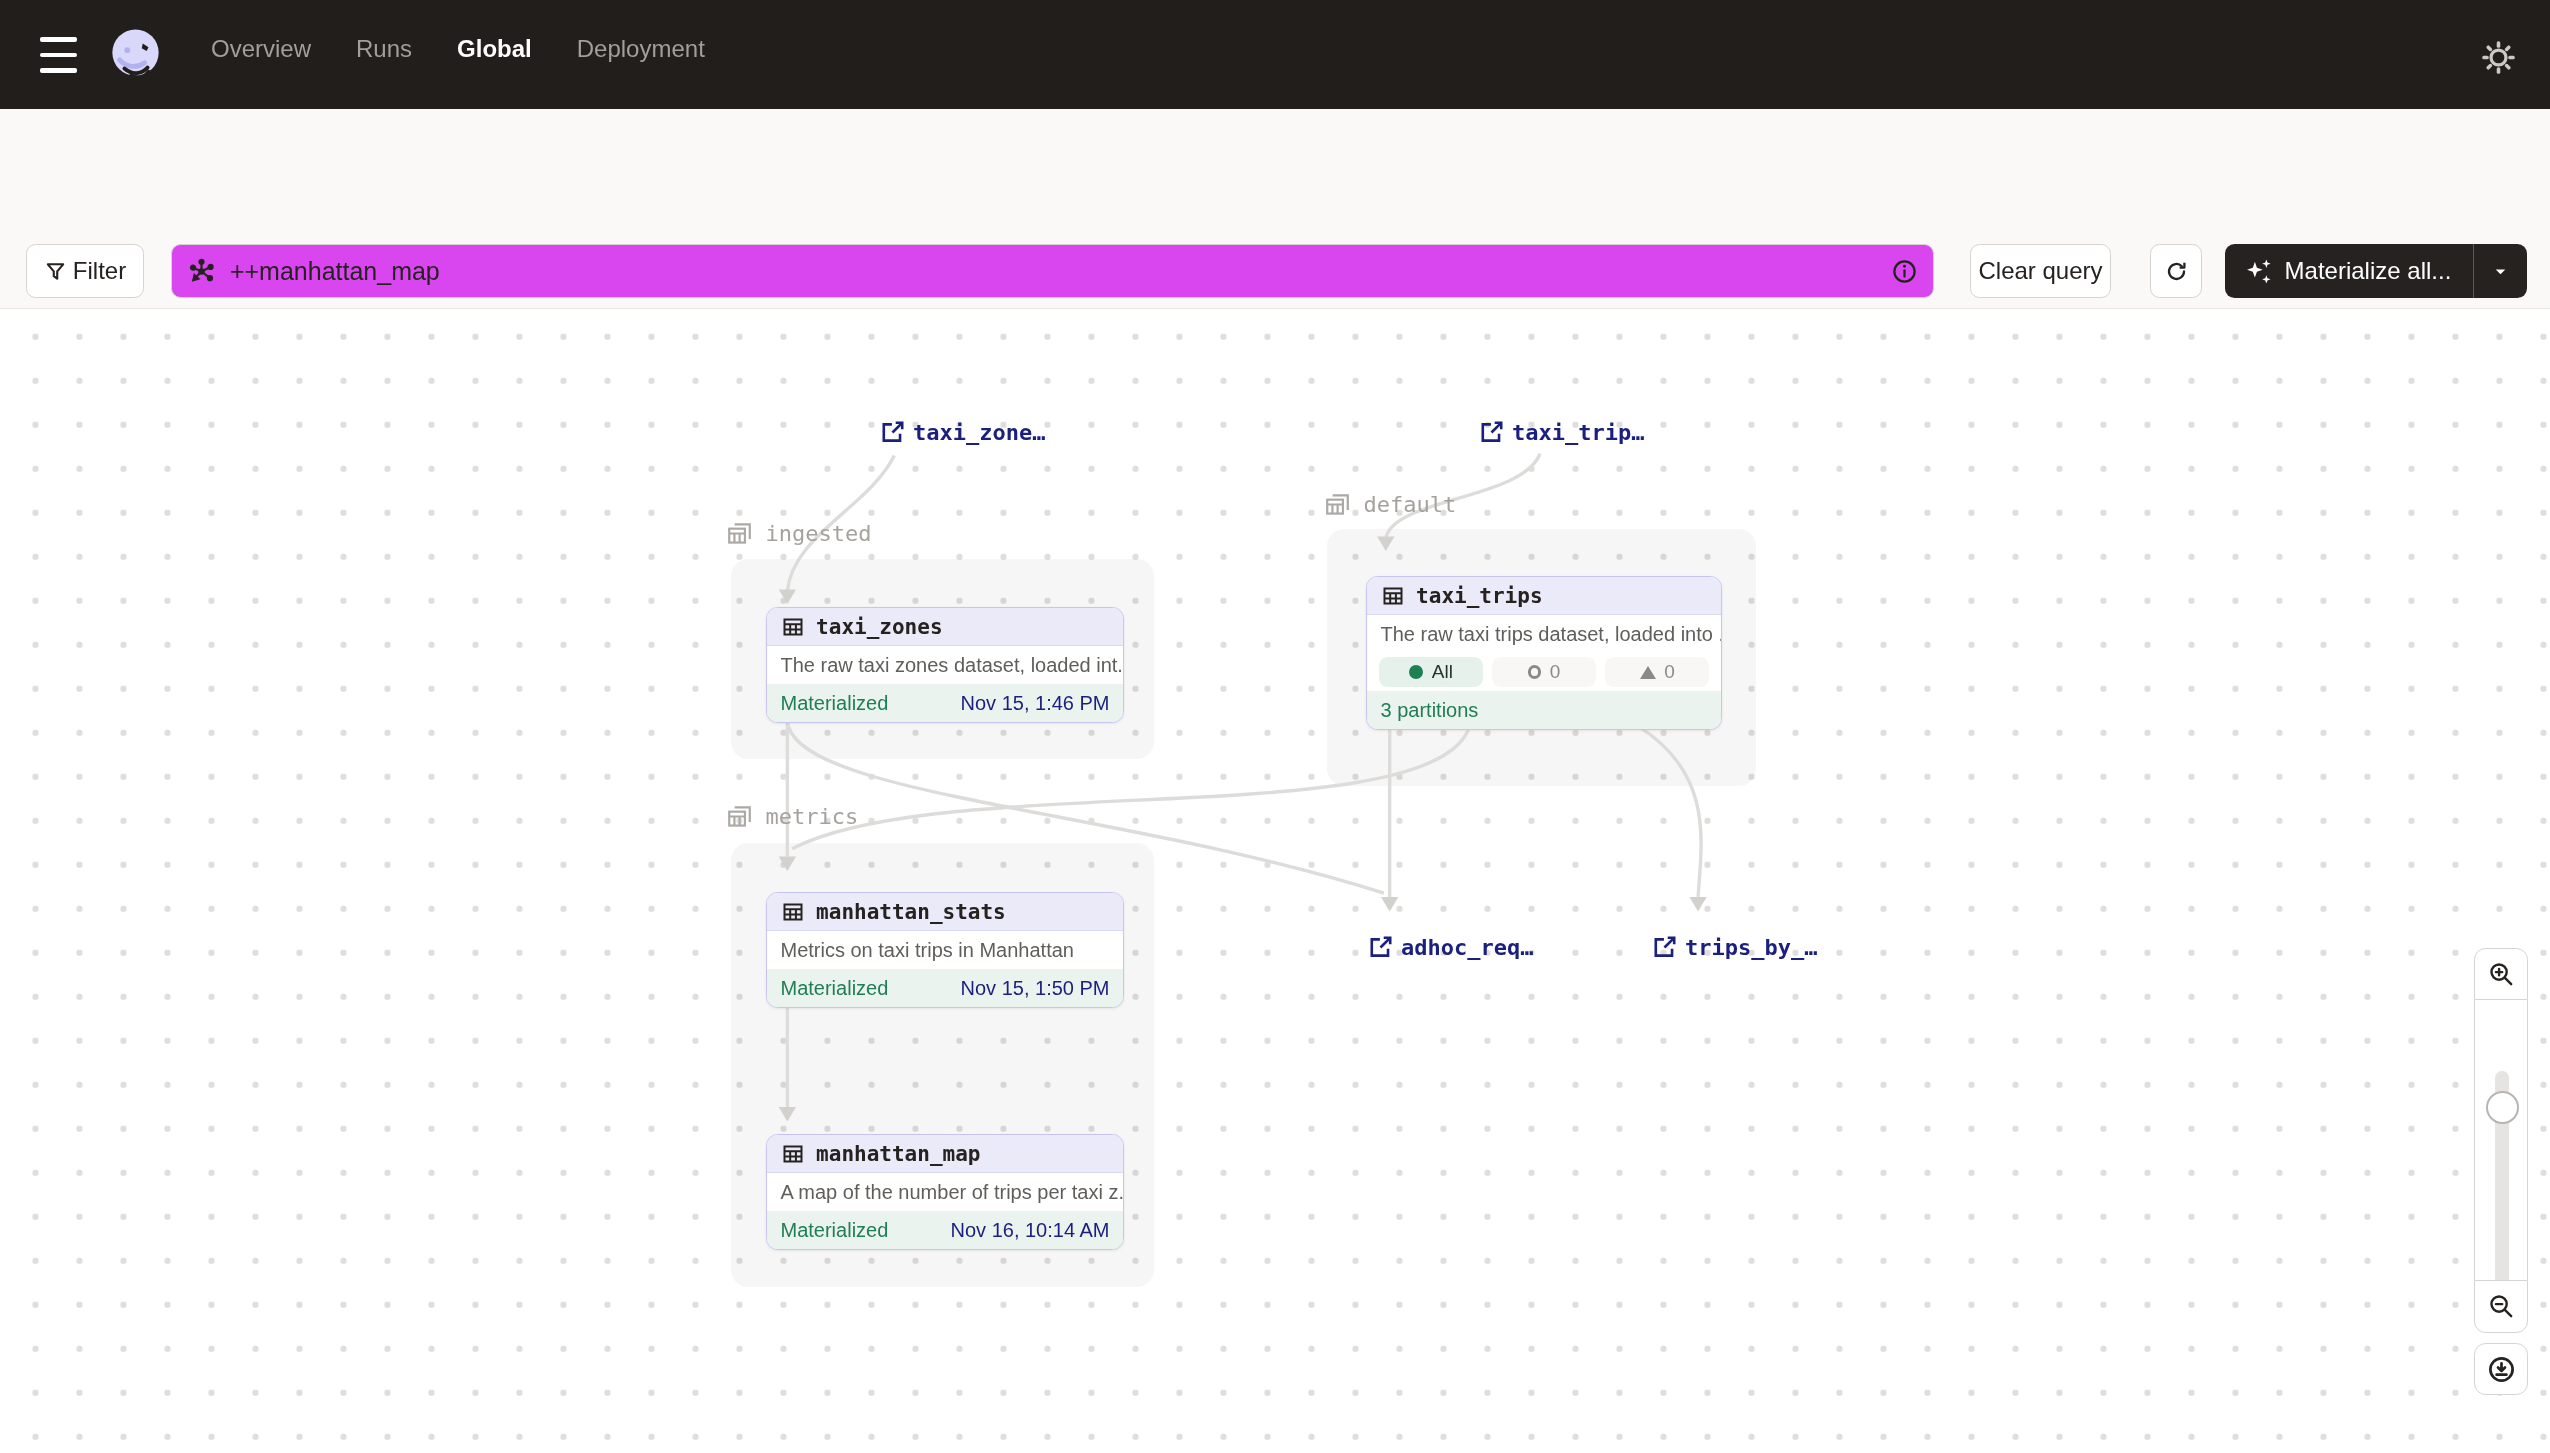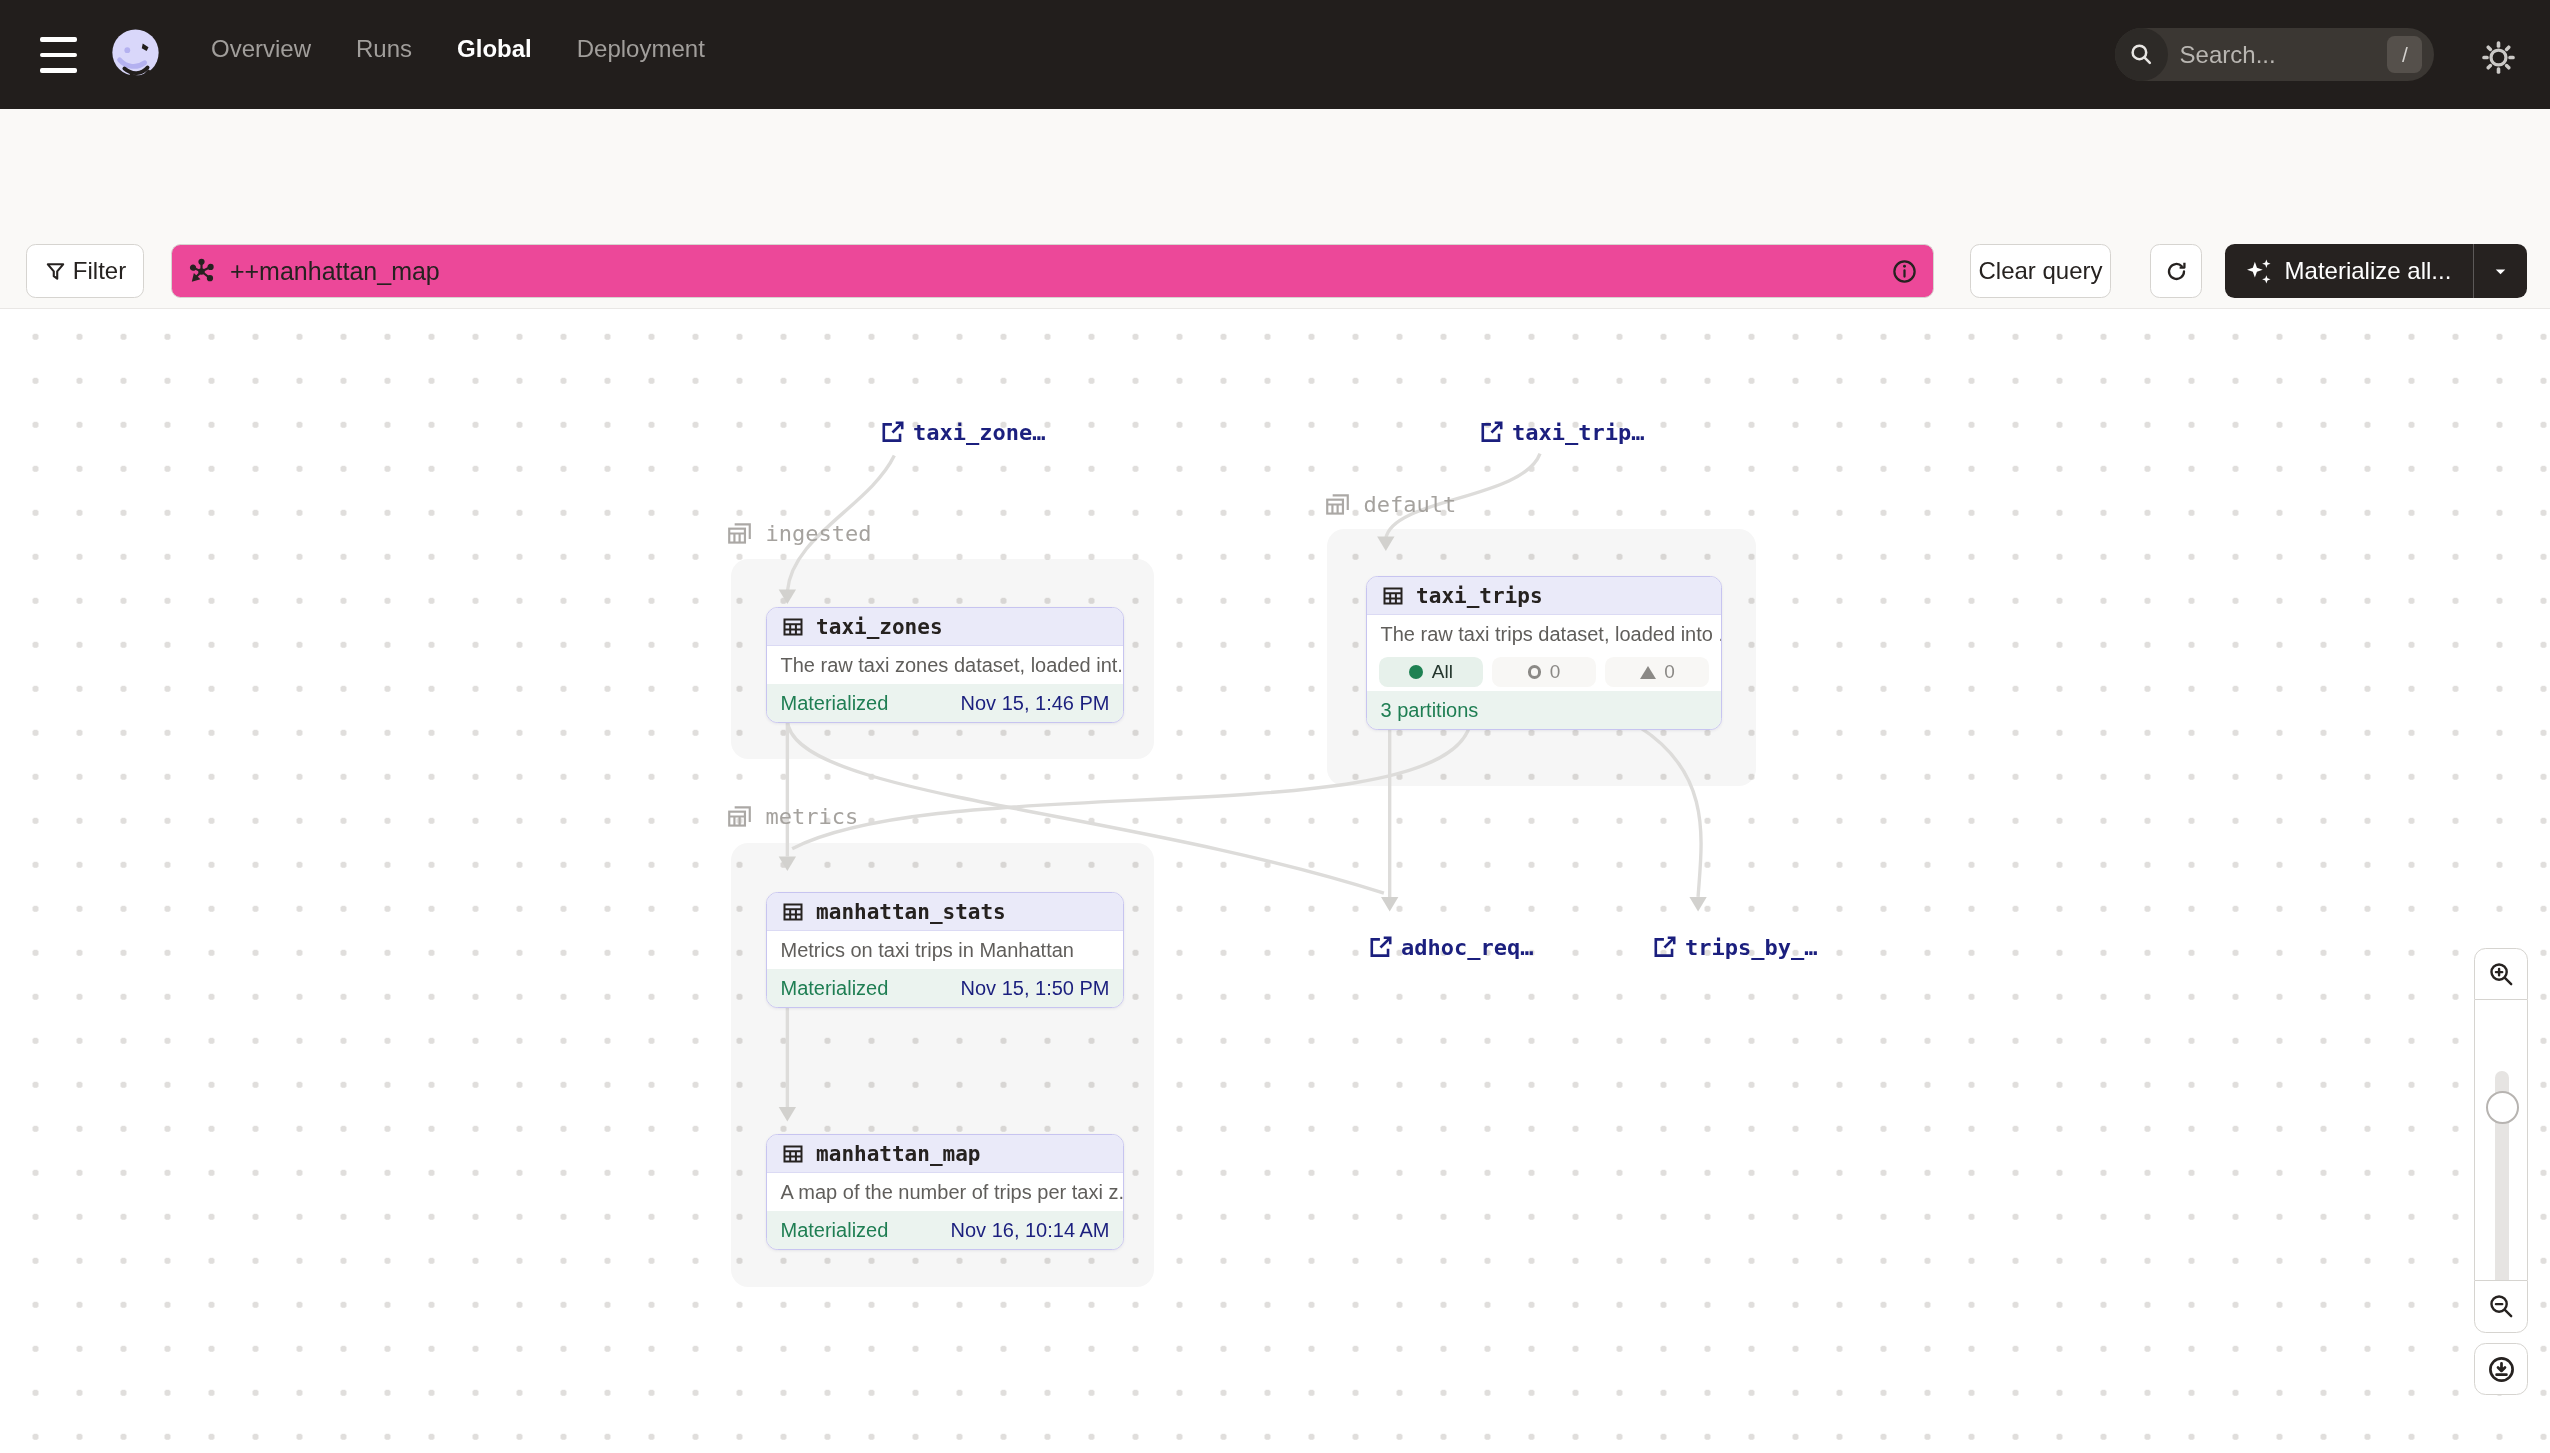--- a/index.html
+++ b/index.html
@@ -22,21 +22,21 @@
 
   
   .page-header { position:absolute; left:0; top:109px; width:2550px; height:135px; background:#FAF9F7; }
   .page-title { position:absolute; left:45px; top:142px; font-size:34px; font-weight:700; color:#262220; }
   .btn { display:flex; align-items:center; justify-content:center; gap:6px; background:#FFFFFF; border:1.4px solid #D6D4D0; border-radius:9.6px; color:#262220; font-size:24px; cursor:pointer; }
   .reload-btn { position:absolute; left:2261px; top:140px; width:251px; height:54px; }
 
   
   .toolbar { position:absolute; left:0; top:244px; width:2550px; height:65px; background:#FAF9F7; }
   .filter-btn { position:absolute; left:26px; top:0; width:118px; height:54px; }
-  .query-input { position:absolute; left:171px; top:0; width:1763px; height:54px; background:#ec4899; border:1.4px solid #D6D4D0; border-radius:9.6px; display:flex; align-items:center; padding:0 15.4px; gap:13.5px; }
+  .query-input { position:absolute; left:171px; top:0; width:1763px; height:54px; background:#d946ef; border:1.4px solid #D6D4D0; border-radius:9.6px; display:flex; align-items:center; padding:0 15.4px; gap:13.5px; }
   .query-input input { flex:1; border:none; outline:none; font-size:25px; color:#262220; background:transparent; }
   .clear-btn { position:absolute; left:1970px; top:0; width:141px; height:54px; }
   .refresh-btn { position:absolute; left:2150px; top:0; width:52px; height:54px; }
   .materialize-btn { position:absolute; left:2225px; top:0; width:302px; height:54px; background:#262220; border-radius:9.6px; display:flex; align-items:center; color:#FFFFFF; font-size:24px; cursor:pointer; }
   .materialize-main { flex:1; display:flex; align-items:center; gap:11.6px; padding-left:19px; }
   .materialize-caret { width:54px; height:100%; border-left:1px solid rgba(255,255,255,0.25); display:flex; align-items:center; justify-content:center; }
 
   
   .canvas { position:absolute; left:0; top:308px; width:2550px; height:1145px; background:#FFFFFF;
             background-image:radial-gradient(circle, #E0DEDC 3.3px, transparent 3.5px);
@@ -93,30 +93,20 @@
       <path d="M24 50c7 4 14 2 18-4" fill="none" stroke="#221E1C" stroke-width="3.5" stroke-linecap="round"></path>
       <path d="M36 17l6 4-2 4-5-3z" fill="#221E1C"></path>
       <circle cx="20" cy="24" r="3" fill="#B4B1F0"></circle>
     </svg>
   </div>
   <div class="nav">
     <span class="nav-item">Overview</span>
     <span class="nav-item">Runs</span>
     <span class="nav-item active">Global</span>
     <span class="nav-item">Deployment</span>
-  </div>
-  <div class="searchbox">
-    <div class="search-lead">
-      <svg class="icon" width="25" height="25" viewBox="0 0 24 24">
-          <circle cx="10" cy="10" r="6.5" fill="none" stroke="#E8E6E3" stroke-width="2.4"></circle>
-          <path d="M15 15l5 5" stroke="#E8E6E3" stroke-width="2.4" stroke-linecap="round"></path>
-        </svg>
-    </div>
-    <input type="text" placeholder="Search..." style="">
-    <div class="slash-badge">/</div>
   </div>
   <div class="gear-btn">
     <svg class="icon" width="39" height="39" viewBox="0 0 24 24" fill="#CBC9C6">
       <circle cx="12" cy="12" r="4.6" fill="none" stroke="#CBC9C6" stroke-width="2"></circle>
       <g>
         <rect x="10.9" y="2" width="2.2" height="4" rx="1"></rect>
         <rect x="10.9" y="18" width="2.2" height="4" rx="1"></rect>
         <rect x="10.9" y="2" width="2.2" height="4" rx="1" transform="rotate(90 12 12)"></rect>
         <rect x="10.9" y="18" width="2.2" height="4" rx="1" transform="rotate(90 12 12)"></rect>
         <rect x="10.9" y="2" width="2.2" height="4" rx="1" transform="rotate(45 12 12)"></rect>

